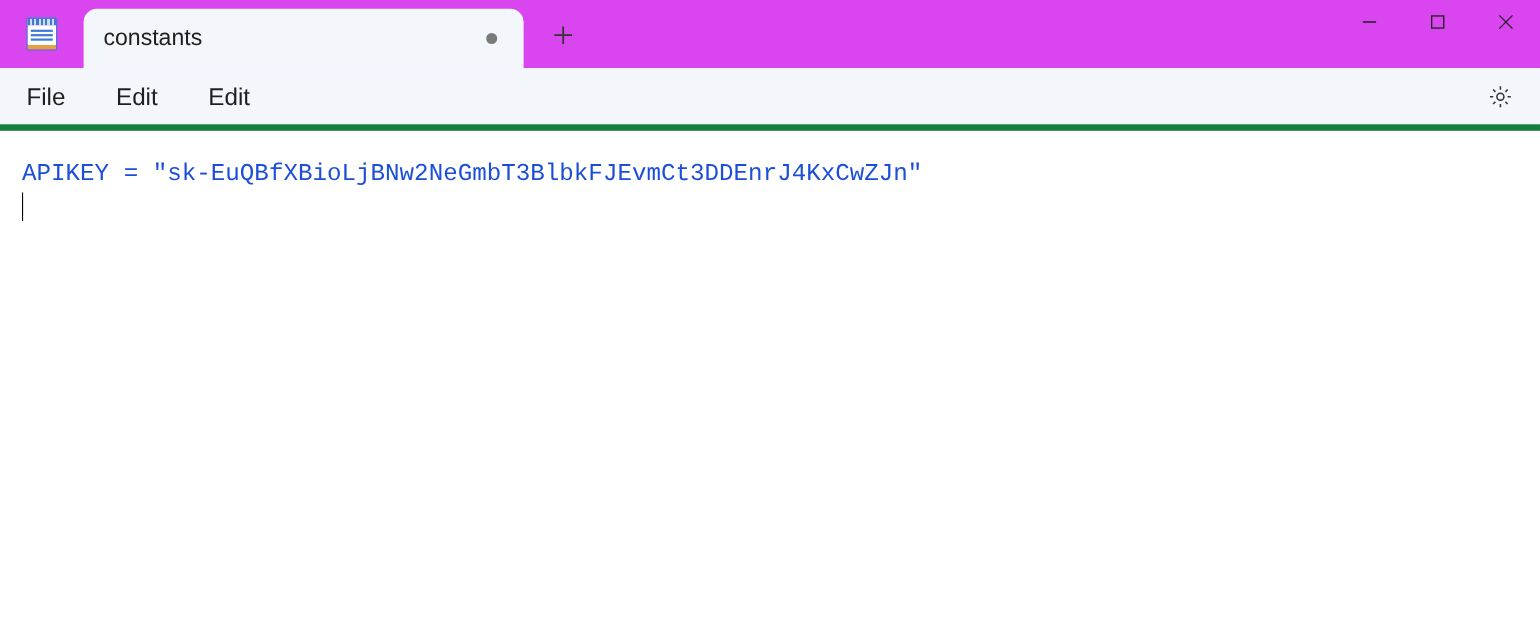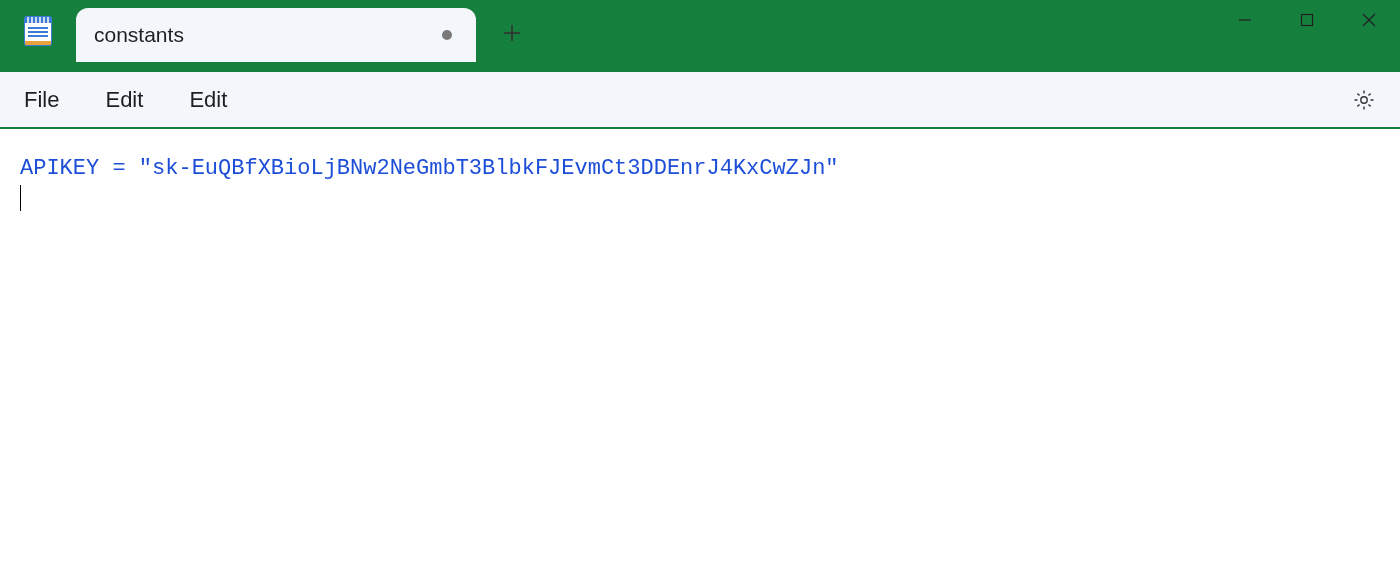--- a/index.html
+++ b/index.html
@@ -10,22 +10,22 @@
     html, body {
       width: 1400px;
       height: 585px;
       font-family: "Segoe UI", Tahoma, sans-serif;
       background: #ffffff;
       overflow: hidden;
     }
     .titlebar {
       display: flex;
       align-items: flex-start;
-      background: #15803d;
-      height: 72px;
+      background: #d946ef;
+      height: 62px;
       position: relative;
     }
     .app-icon-wrap {
       width: 76px;
       display: flex;
       align-items: center;
       justify-content: center;
       height: 62px;
     }
     .app-icon {
@@ -112,21 +112,21 @@
     .win-ctrl svg {
       width: 14px;
       height: 14px;
       stroke: #1f1f1f;
       stroke-width: 1.2;
       fill: none;
     }
     .menubar {
       height: 57px;
       background: #f3f7fb;
-      border-bottom: 2px solid #15803d;
+      border-bottom: 6px solid #15803d;
       display: flex;
       align-items: center;
       padding: 0 14px;
       gap: 26px;
       position: relative;
     }
     .menu-item {
       font-size: 22px;
       color: #1f1f1f;
       padding: 6px 10px;

